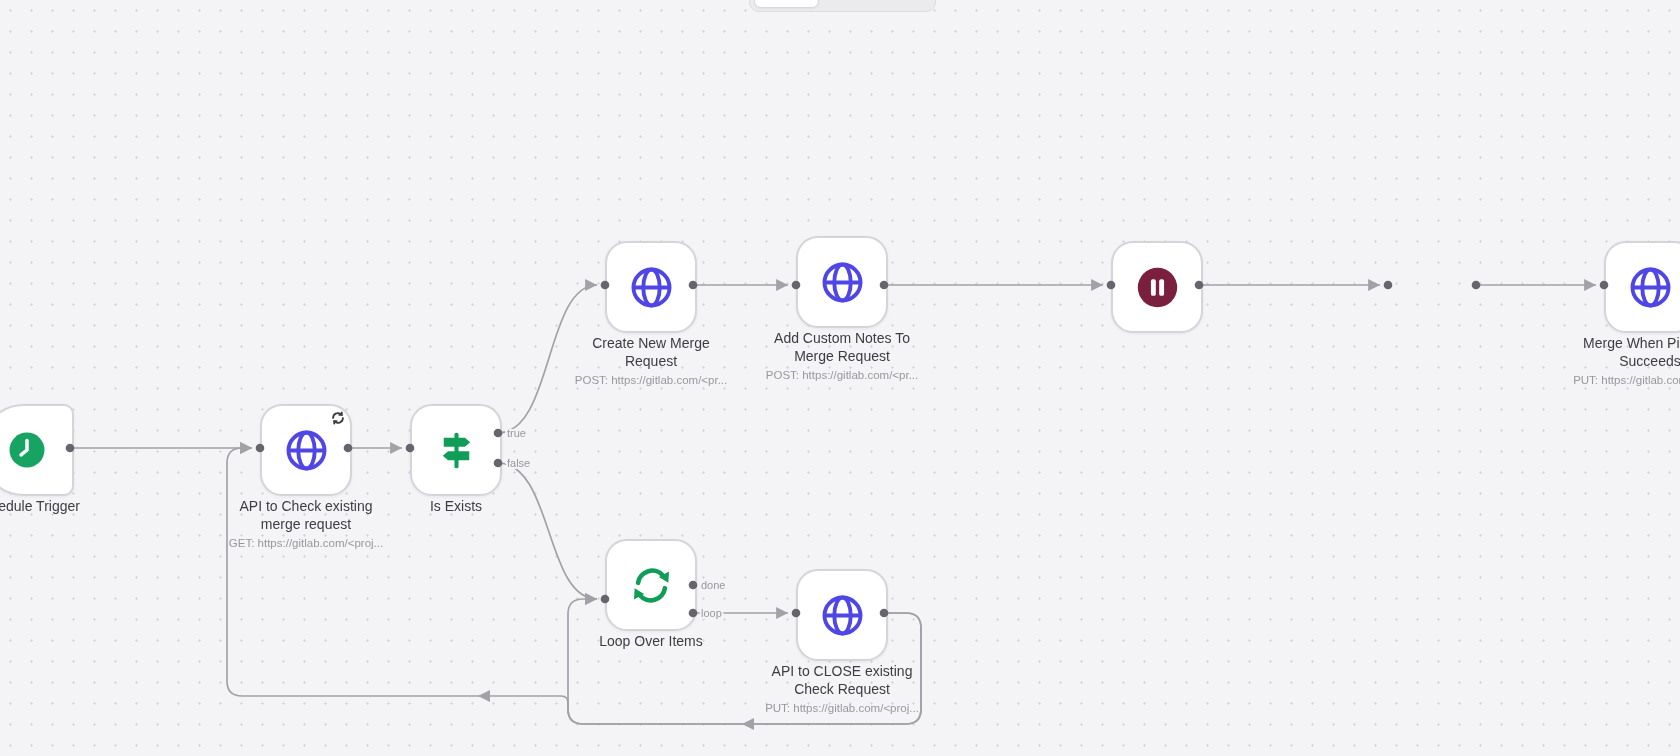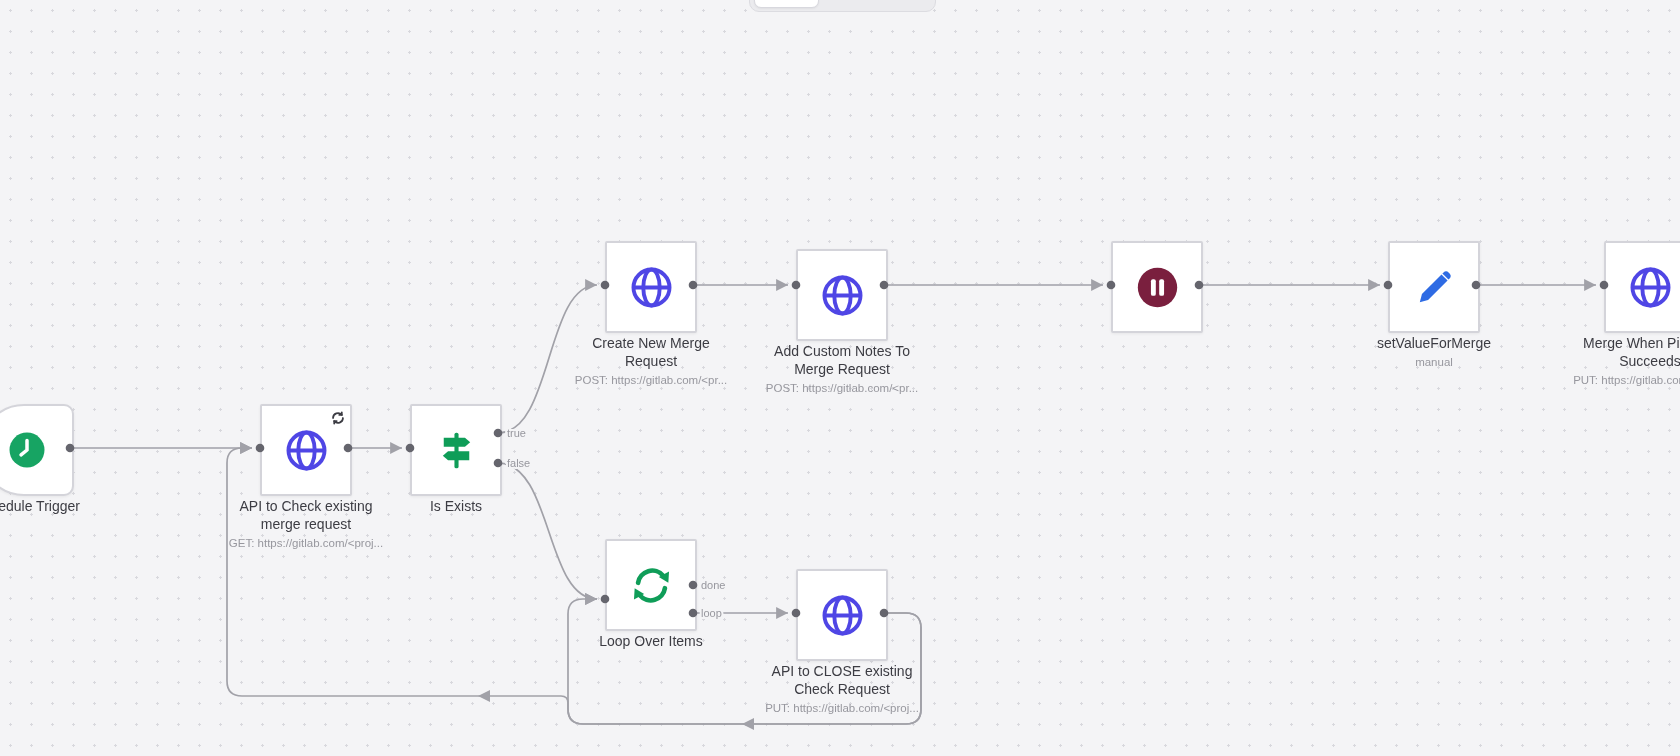--- a/index.html
+++ b/index.html
@@ -4,21 +4,21 @@
 <style>
   html,body{margin:0;padding:0;width:1680px;height:756px;overflow:hidden;
     font-family:"Liberation Sans", sans-serif;}
   #canvas{position:relative;width:1680px;height:756px;
     background-color:var(--canvas_bg,#f4f4f6);
     background-image:radial-gradient(circle, var(--grid_dot,#d8d8dd) 1.2px, transparent 1.2px);
     background-size:21px 21px;}
   .layer{position:absolute;left:0;top:0;z-index:1;}
   .layer.top{z-index:3;pointer-events:none;}
   .node{position:absolute;width:88px;height:88px;background:var(--node_bg,#fff);
-    border:2px solid var(--node_border,#d4d4da);border-radius:2px;
+    border:2px solid var(--node_border,#d4d4da);border-radius:22px;
     box-shadow:0 1px 3px rgba(0,0,0,.06);display:flex;align-items:center;justify-content:center;z-index:2;}
   .node.trigger{width:90px;border-radius:44px 10px 10px 44px;}
   .nlabel{position:absolute;top:92px;left:50%;transform:translateX(-50%);
     display:flex;flex-direction:column;align-items:center;text-align:center;}
   .nname{font-size:14px;color:var(--label_dark,#3c3c43);line-height:1.28;
     white-space:pre-line;width:max-content;}
   .nsub{font-size:11.5px;color:var(--label_gray,#97979e);white-space:nowrap;
     width:max-content;margin-top:3px;}
   .badge{position:absolute;top:5px;right:5px;width:14px;height:14px;}
   .tabbar{position:absolute;left:749px;top:-26px;height:38px;display:flex;gap:4px;
@@ -129,21 +129,21 @@
         <line x1="2.8" y1="12" x2="21.2" y2="12"></line>
       </g>
     </svg>
     <div class="nlabel">
       <div class="nname">Create New Merge
 Request</div>
       <div class="nsub">POST: https://gitlab.com/&lt;pr...</div>
     </div>
   </div>
 
-  <div class="node" style="left:796px;top:249px">
+  <div class="node" style="left:796px;top:236px">
     <svg viewBox="0 0 24 24" style="width:47px;height:47px">
       <g style="stroke:var(--globe_blue)" fill="none" stroke-width="2">
         <circle cx="12" cy="12" r="9.2"></circle>
           <ellipse cx="12" cy="12" rx="4.2" ry="9.2"></ellipse>
         <line x1="2.8" y1="12" x2="21.2" y2="12"></line>
       </g>
     </svg>
     <div class="nlabel">
       <div class="nname">Add Custom Notes To
 Merge Request</div>
@@ -152,32 +152,20 @@
   </div>
 
   <div class="node" style="left:1111px;top:241px">
     <svg viewBox="0 0 24 24" style="width:45px;height:45px">
       <circle cx="12" cy="12" r="10.5" style="fill:var(--wait_maroon)"></circle>
       <rect x="8.5" y="7.6" width="2.6" height="8.8" rx="1" fill="#ffffff"></rect>
       <rect x="12.9" y="7.6" width="2.6" height="8.8" rx="1" fill="#ffffff"></rect>
     </svg>
   </div>
 
-  <div class="node" style="left:1388px;top:241px">
-    <svg viewBox="0 0 24 24" style="width:43px;height:43px">
-      <g style="fill:var(--pencil_blue)">
-        <path d="M3.8 20.2 L5 15.6 L15.9 4.7 L19.3 8.1 L8.4 19 Z"></path>
-        <path d="M16.9 3.7 a2.2 2.2 0 0 1 3.1 0 l0.3 0.3 a2.2 2.2 0 0 1 0 3.1 l-0.5 0.5 -3.4 -3.4 Z"></path>
-      </g>
-    </svg>
-    <div class="nlabel">
-      <div class="nname">setValueForMerge</div>
-      <div class="nsub">manual</div>
-    </div>
-  </div>
 
   <div class="node" style="left:1604px;top:241px">
     <svg viewBox="0 0 24 24" style="width:47px;height:47px">
       <g style="stroke:var(--globe_blue)" fill="none" stroke-width="2">
         <circle cx="12" cy="12" r="9.2"></circle>
           <ellipse cx="12" cy="12" rx="4.2" ry="9.2"></ellipse>
         <line x1="2.8" y1="12" x2="21.2" y2="12"></line>
       </g>
     </svg>
     <div class="nlabel">

